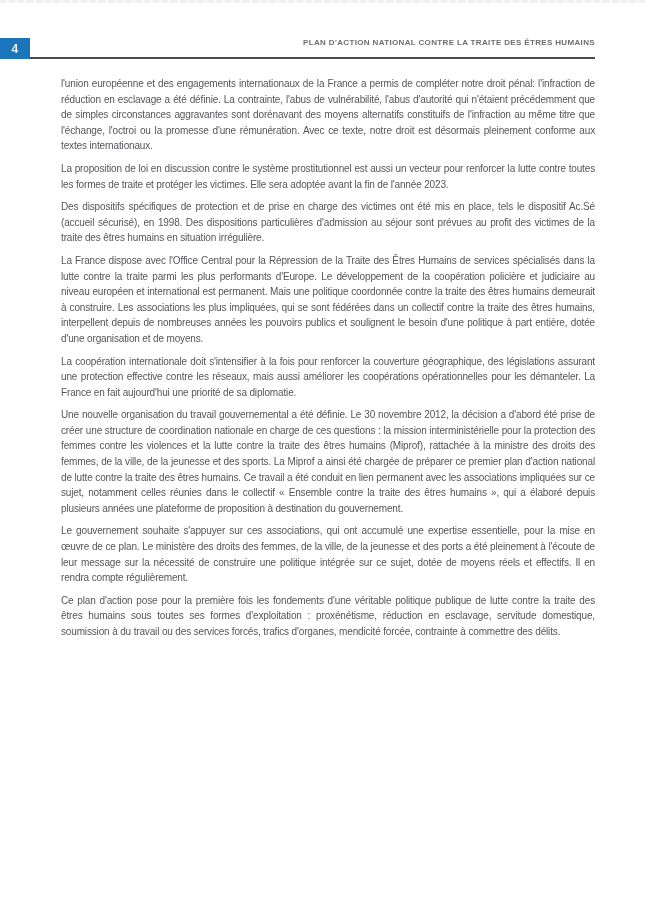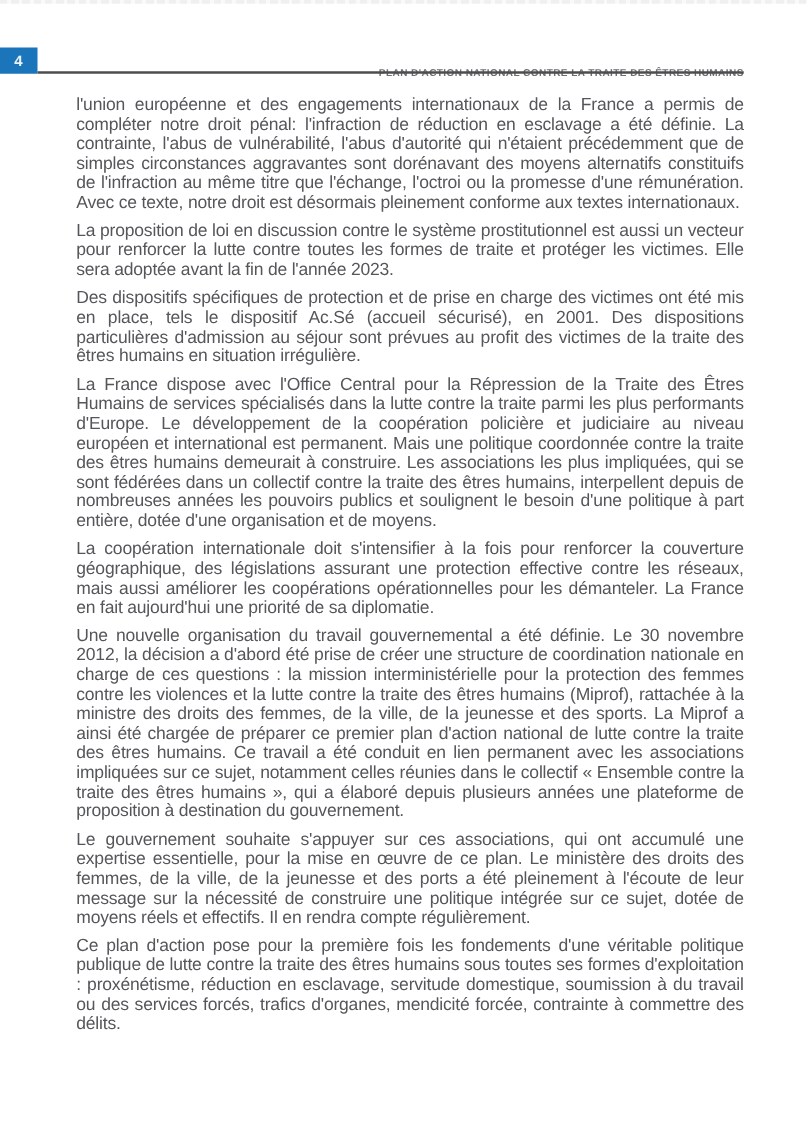--- a/index.html
+++ b/index.html
@@ -45,21 +45,21 @@
     font-size: 12px;
     font-weight: bold;
     display: flex;
     align-items: center;
     justify-content: center;
     letter-spacing: .5px;
   }
   .header-title {
     position: absolute;
     right: 51px;
-    top: 16px;
+    top: 0;
     width: 560px;
     text-align: right;
     font-size: 8px;
     font-weight: bold;
     letter-spacing: .35px;
     color: #6d6e71;
     text-transform: uppercase;
   }
   .header-rule {
     position: absolute;
@@ -68,21 +68,21 @@
     width: 565px;
     height: 0;
     border-top: 2px solid #4d4d4f;
   }
   .body-text {
     position: absolute;
     left: 61px;
     top: 76px;
     width: 534px;
     color: #55565a;
-    font-size: 14px;
+    font-size: 10px;
     line-height: 15.6px;
     letter-spacing: -0.15px;
     text-align: justify;
     hyphens: auto;
     -webkit-hyphens: auto;
   }
   .body-text p {
     margin: 0 0 7px 0;
     padding: 0;
   }
@@ -94,19 +94,19 @@
 
 <div class="page-header">
   <div class="page-number-badge">4</div>
   <div class="header-title">PLAN D'ACTION NATIONAL CONTRE LA TRAITE DES ÊTRES HUMAINS</div>
   <div class="header-rule"></div>
 </div>
 
 <div class="body-text">
   <p>l'union européenne et des engagements internationaux de la France a permis de compléter notre droit pénal: l'infraction de réduction en esclavage a été définie. La contrainte, l'abus de vulnérabilité, l'abus d'autorité qui n'étaient précédemment que de simples circonstances aggravantes sont dorénavant des moyens alternatifs constituifs de l'infraction au même titre que l'échange, l'octroi ou la promesse d'une rémunération. Avec ce texte, notre droit est désormais pleinement conforme aux textes internationaux.</p>
   <p>La proposition de loi en discussion contre le système prostitutionnel est aussi un vecteur pour renforcer la lutte contre toutes les formes de traite et protéger les victimes. Elle sera adoptée avant la fin de l'année 2023.</p>
-  <p>Des dispositifs spécifiques de protection et de prise en charge des victimes ont été mis en place, tels le dispositif Ac.Sé (accueil sécurisé), en 2001. Des dispositions particulières d'admission au séjour sont prévues au profit des victimes de la traite des êtres humains en situation irrégulière.</p>
+  <p>Des dispositifs spécifiques de protection et de prise en charge des victimes ont été mis en place, tels le dispositif Ac.Sé (accueil sécurisé), en 1998. Des dispositions particulières d'admission au séjour sont prévues au profit des victimes de la traite des êtres humains en situation irrégulière.</p>
   <p>La France dispose avec l'Office Central pour la Répression de la Traite des Êtres Humains de services spécialisés dans la lutte contre la traite parmi les plus performants d'Europe. Le développement de la coopération policière et judiciaire au niveau européen et international est permanent. Mais une politique coordonnée contre la traite des êtres humains demeurait à construire. Les associations les plus impliquées, qui se sont fédérées dans un collectif contre la traite des êtres humains, interpellent depuis de nombreuses années les pouvoirs publics et soulignent le besoin d'une politique à part entière, dotée d'une organisation et de moyens.</p>
   <p>La coopération internationale doit s'intensifier à la fois pour renforcer la couverture géographique, des législations assurant une protection effective contre les réseaux, mais aussi améliorer les coopérations opérationnelles pour les démanteler. La France en fait aujourd'hui une priorité de sa diplomatie.</p>
   <p>Une nouvelle organisation du travail gouvernemental a été définie. Le 30 novembre 2012, la décision a d'abord été prise de créer une structure de coordination nationale en charge de ces questions : la mission interministérielle pour la protection des femmes contre les violences et la lutte contre la traite des êtres humains (Miprof), rattachée à la ministre des droits des femmes, de la ville, de la jeunesse et des sports. La Miprof a ainsi été chargée de préparer ce premier plan d'action national de lutte contre la traite des êtres humains. Ce travail a été conduit en lien permanent avec les associations impliquées sur ce sujet, notamment celles réunies dans le collectif « Ensemble contre la traite des êtres humains », qui a élaboré depuis plusieurs années une plateforme de proposition à destination du gouvernement.</p>
   <p>Le gouvernement souhaite s'appuyer sur ces associations, qui ont accumulé une expertise essentielle, pour la mise en œuvre de ce plan. Le ministère des droits des femmes, de la ville, de la jeunesse et des ports a été pleinement à l'écoute de leur message sur la nécessité de construire une politique intégrée sur ce sujet, dotée de moyens réels et effectifs. Il en rendra compte régulièrement.</p>
   <p>Ce plan d'action pose pour la première fois les fondements d'une véritable politique publique de lutte contre la traite des êtres humains sous toutes ses formes d'exploitation : proxénétisme, réduction en esclavage, servitude domestique, soumission à du travail ou des services forcés, trafics d'organes, mendicité forcée, contrainte à commettre des délits.</p>
 </div>
 
 </body></html>

